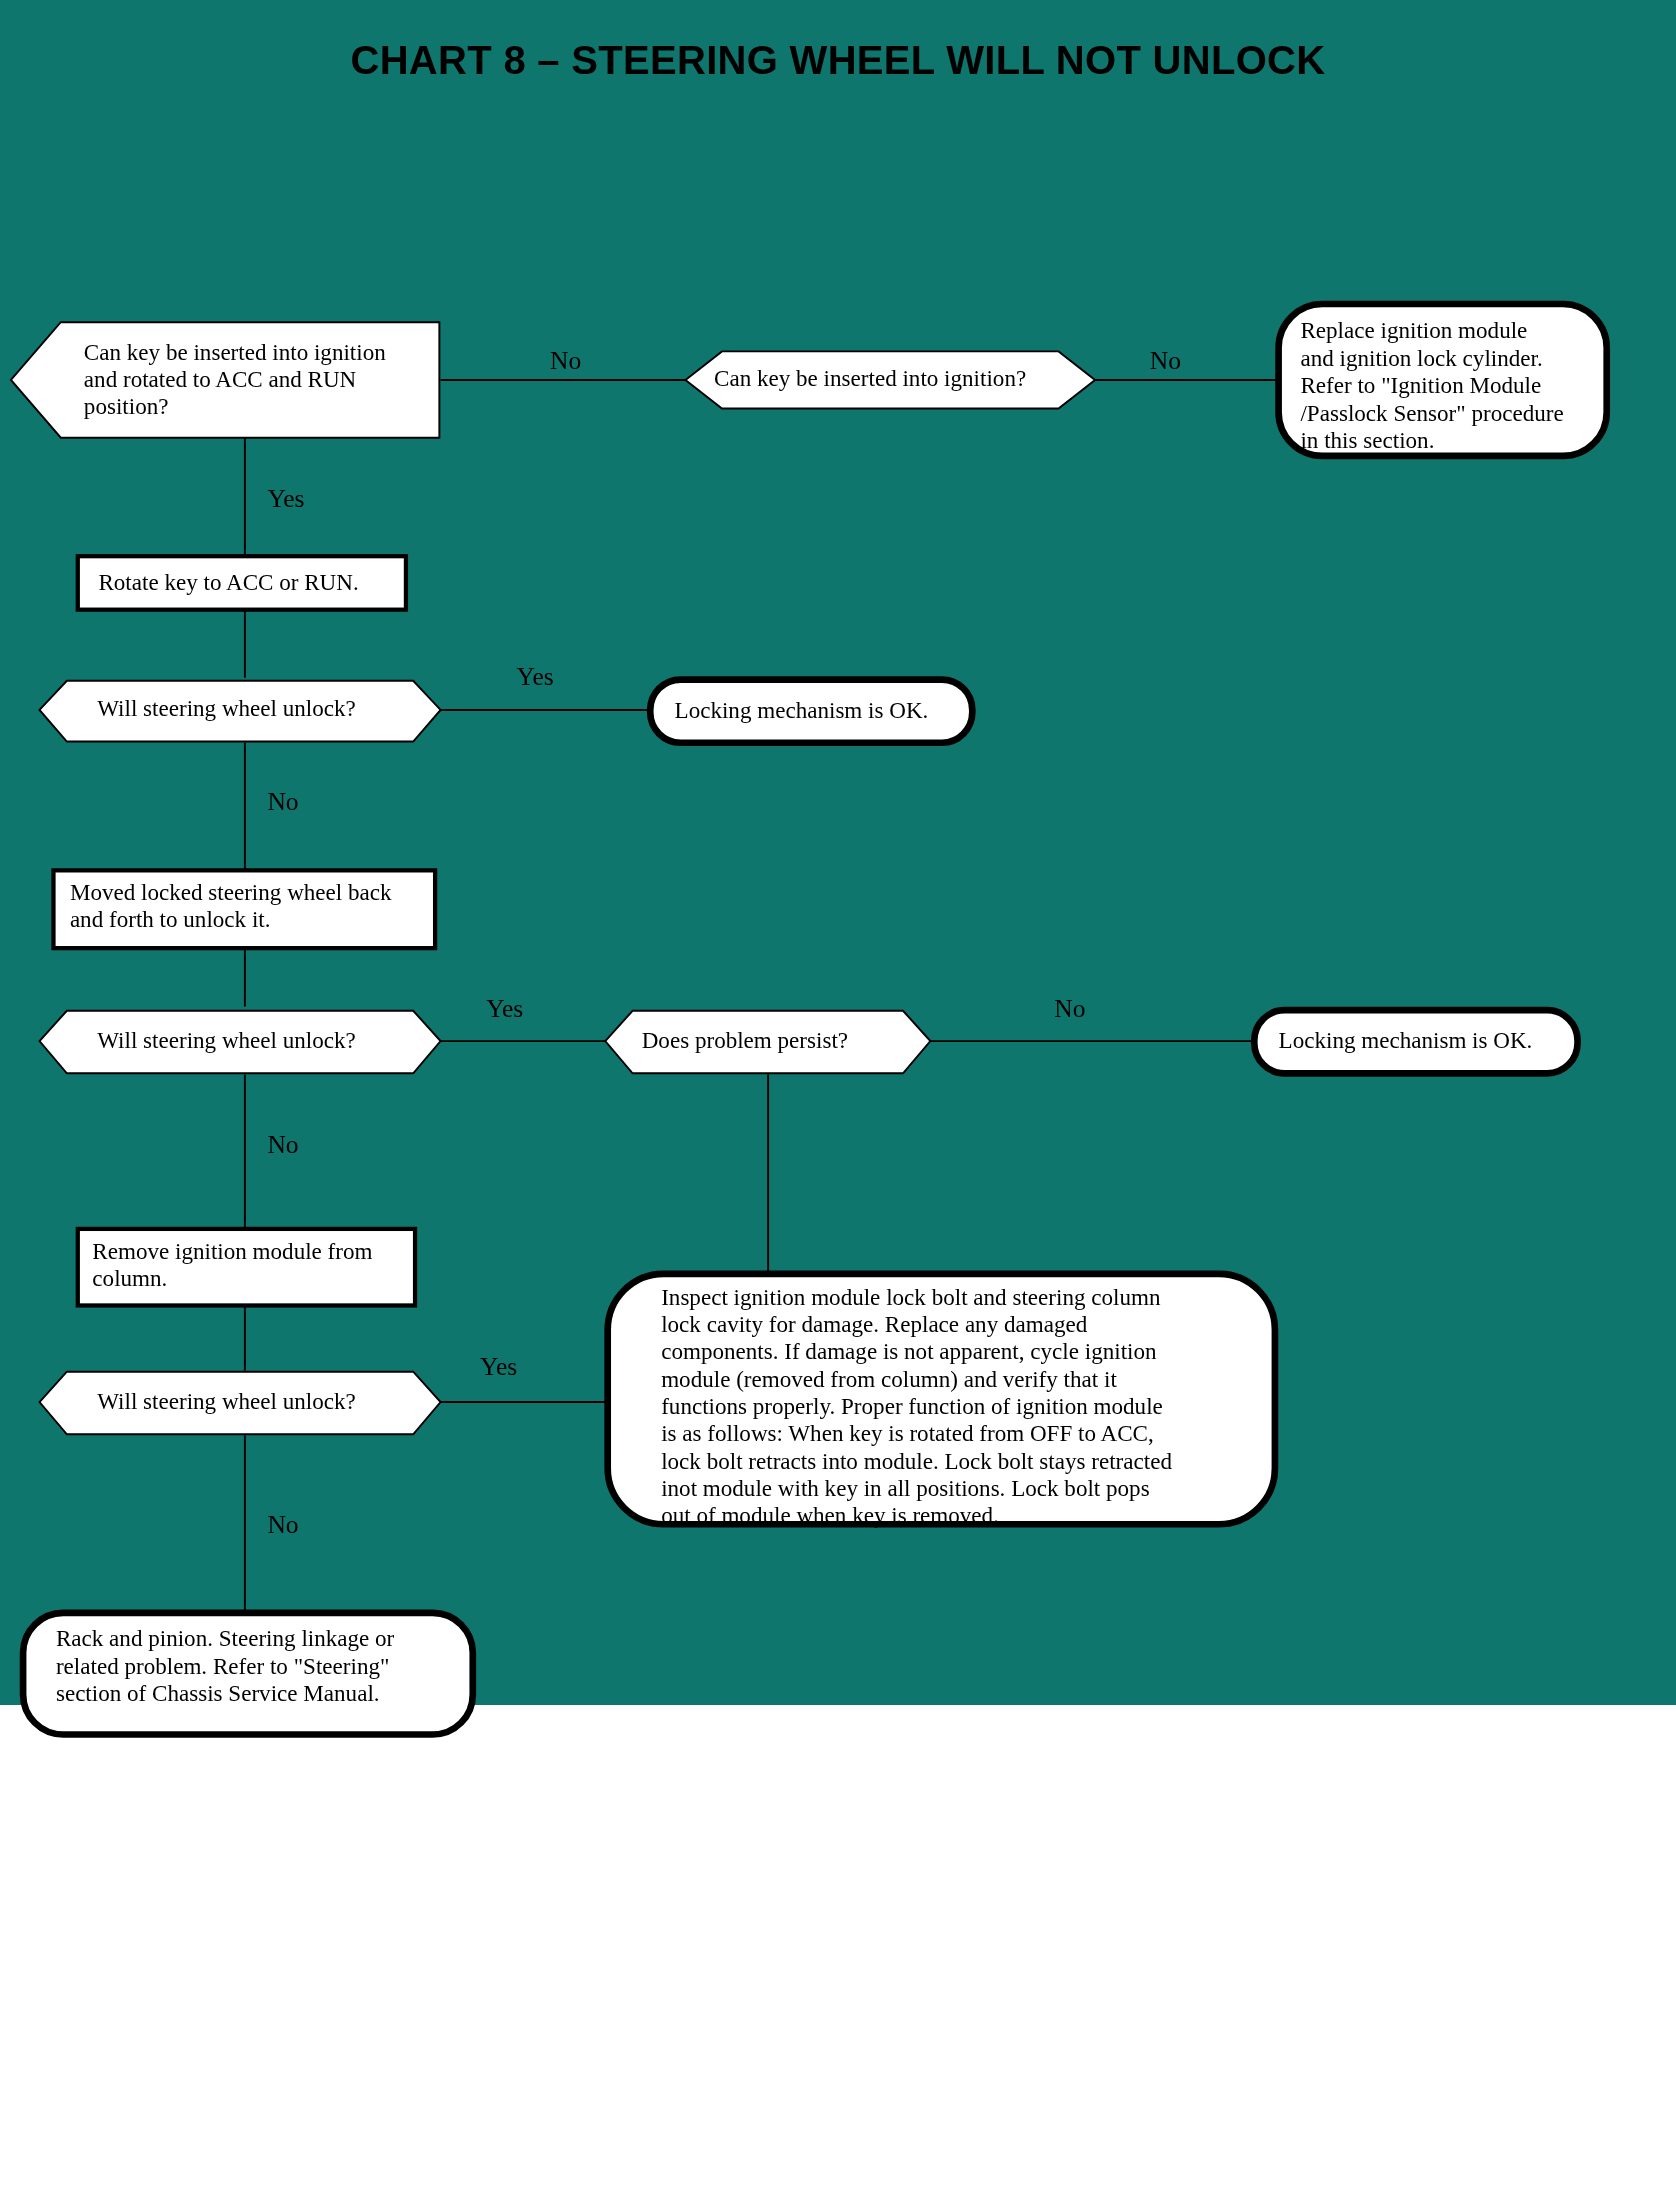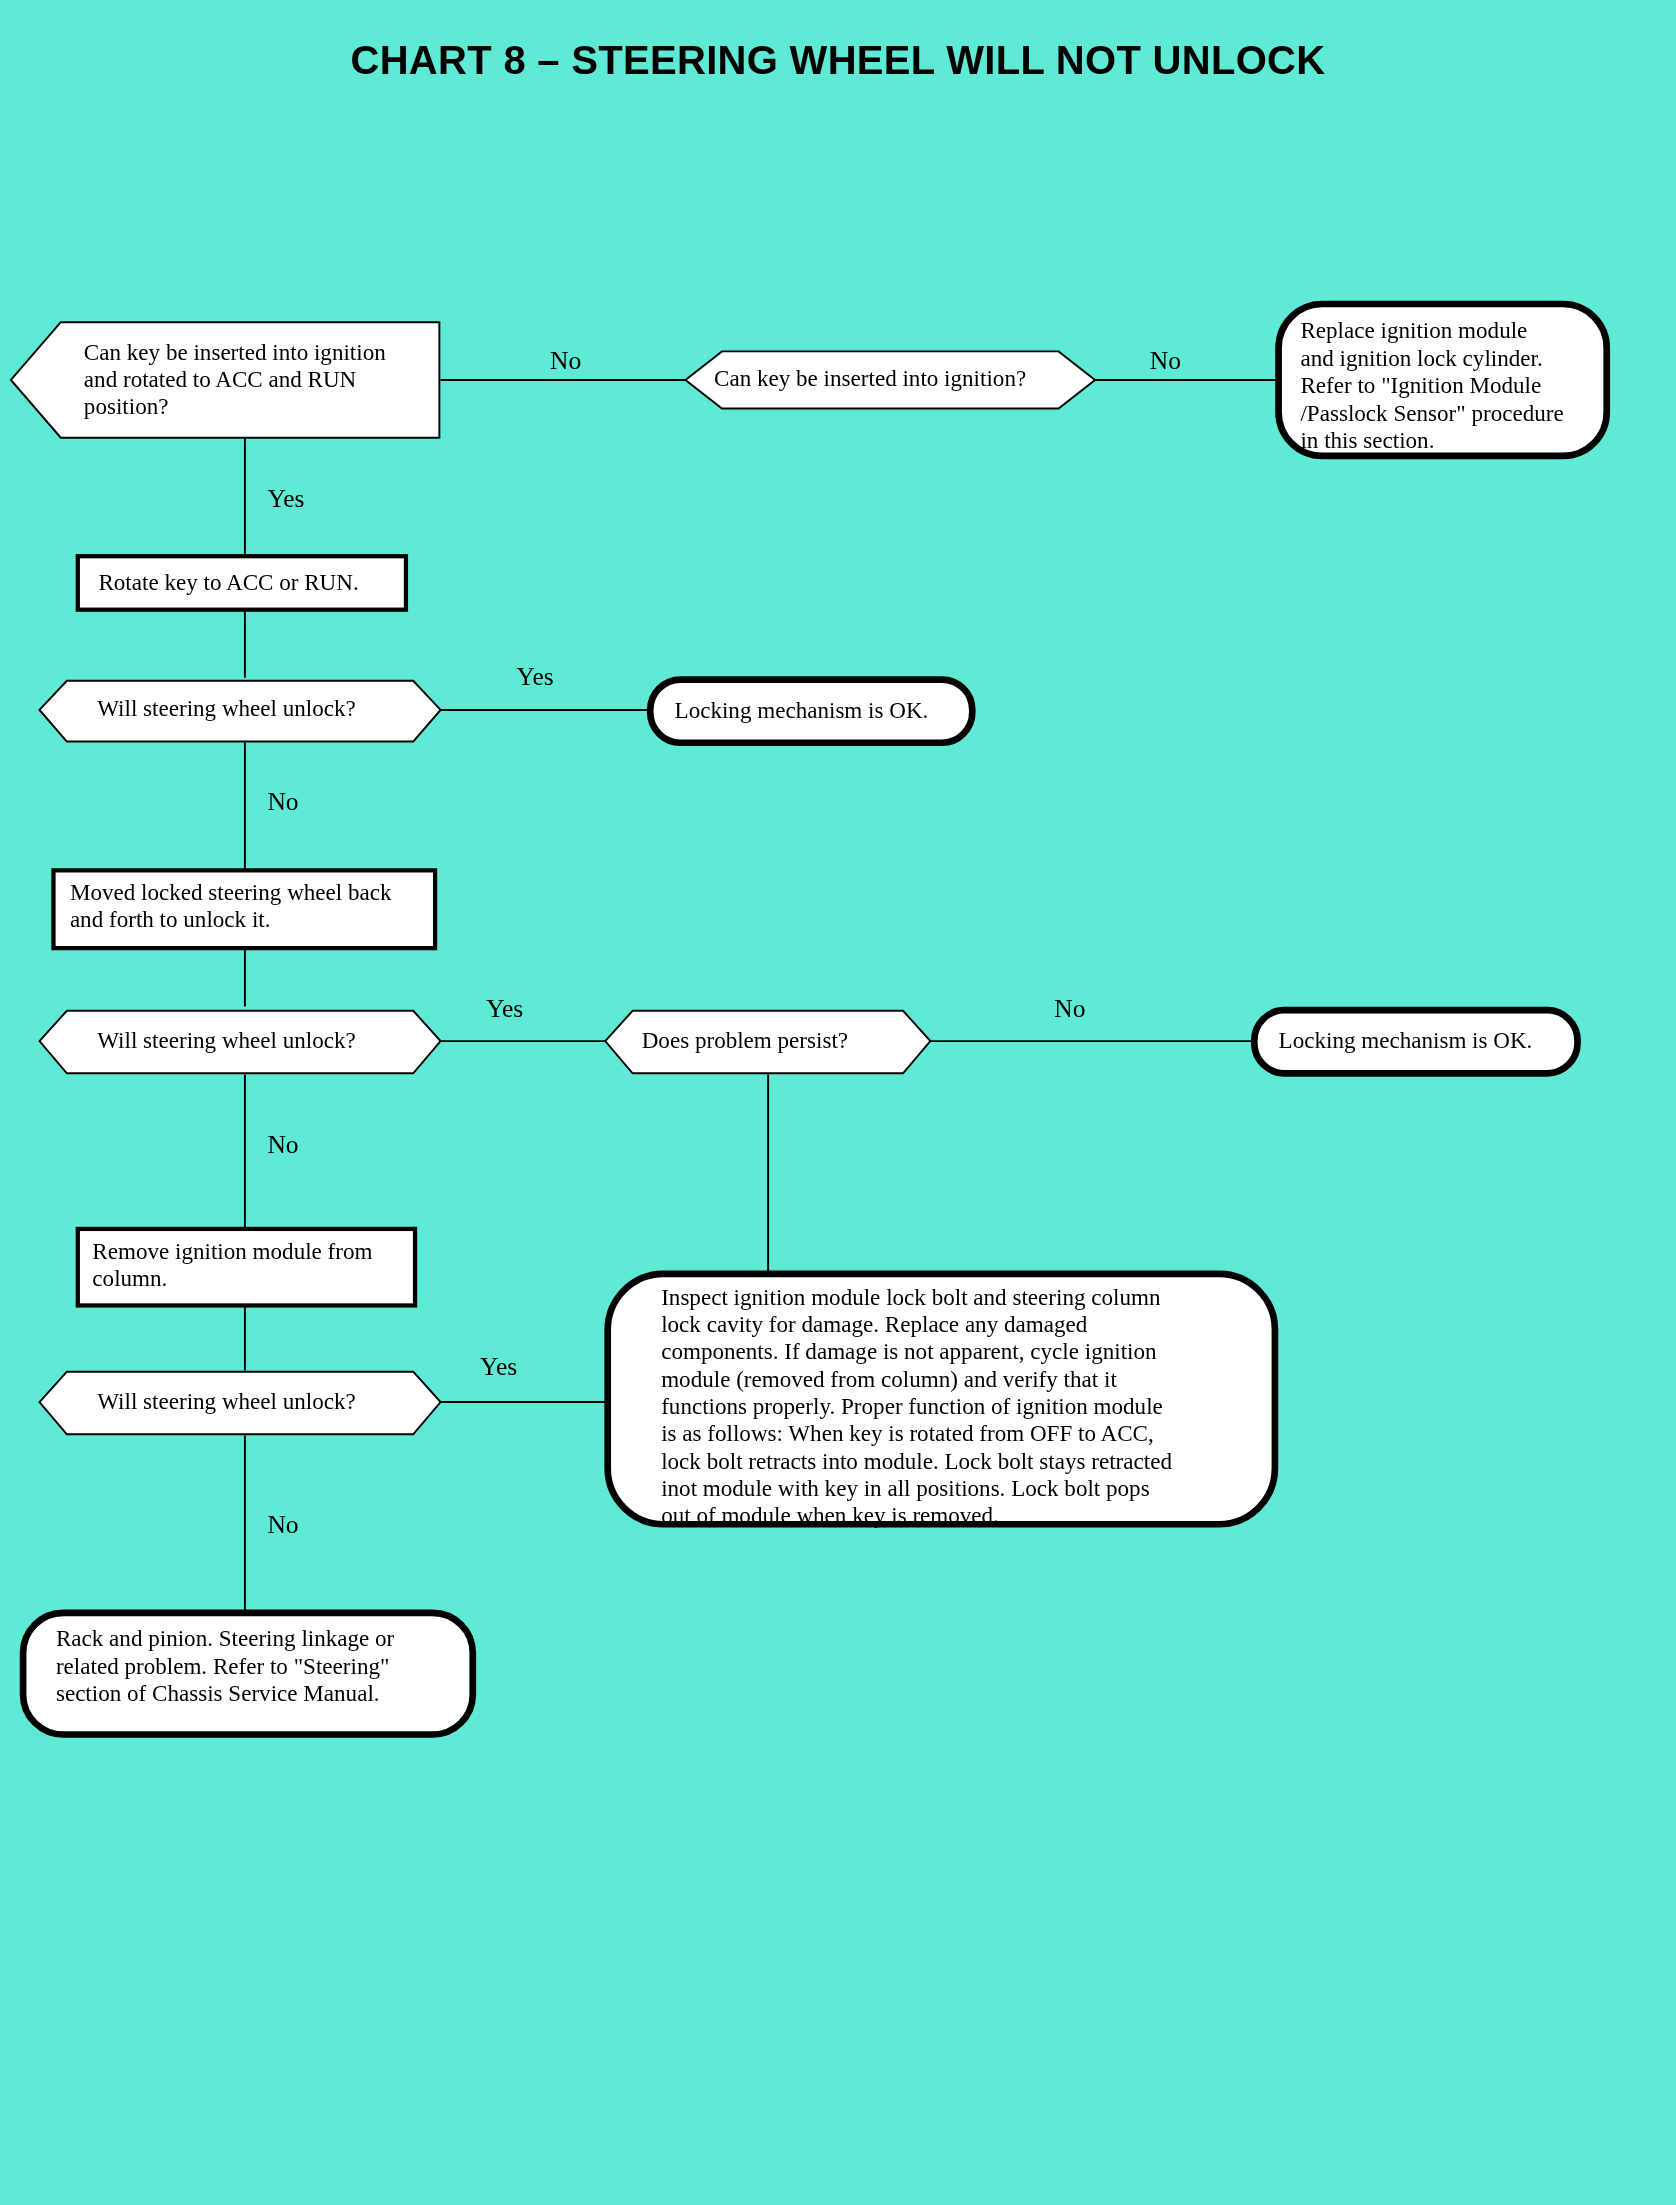--- a/index.html
+++ b/index.html
@@ -10,22 +10,22 @@
   body {
     width: 1676px;
     height: 2205px;
     font-family: "Liberation Serif", "DejaVu Serif", serif;
     color: #000000;
     overflow: hidden;
   }
   #page {
     position: relative;
     width: 1676px;
-    height: 2205px;
-    background: #5eead4;
+    height: 1705px;
+    background: #0f766e;
   }
   #chart-title {
     position: absolute;
     left: 0;
     top: 38px;
     width: 1676px;
     text-align: center;
     font-family: "Liberation Sans", "DejaVu Sans", sans-serif;
     font-size: 40px;
     font-weight: bold;

